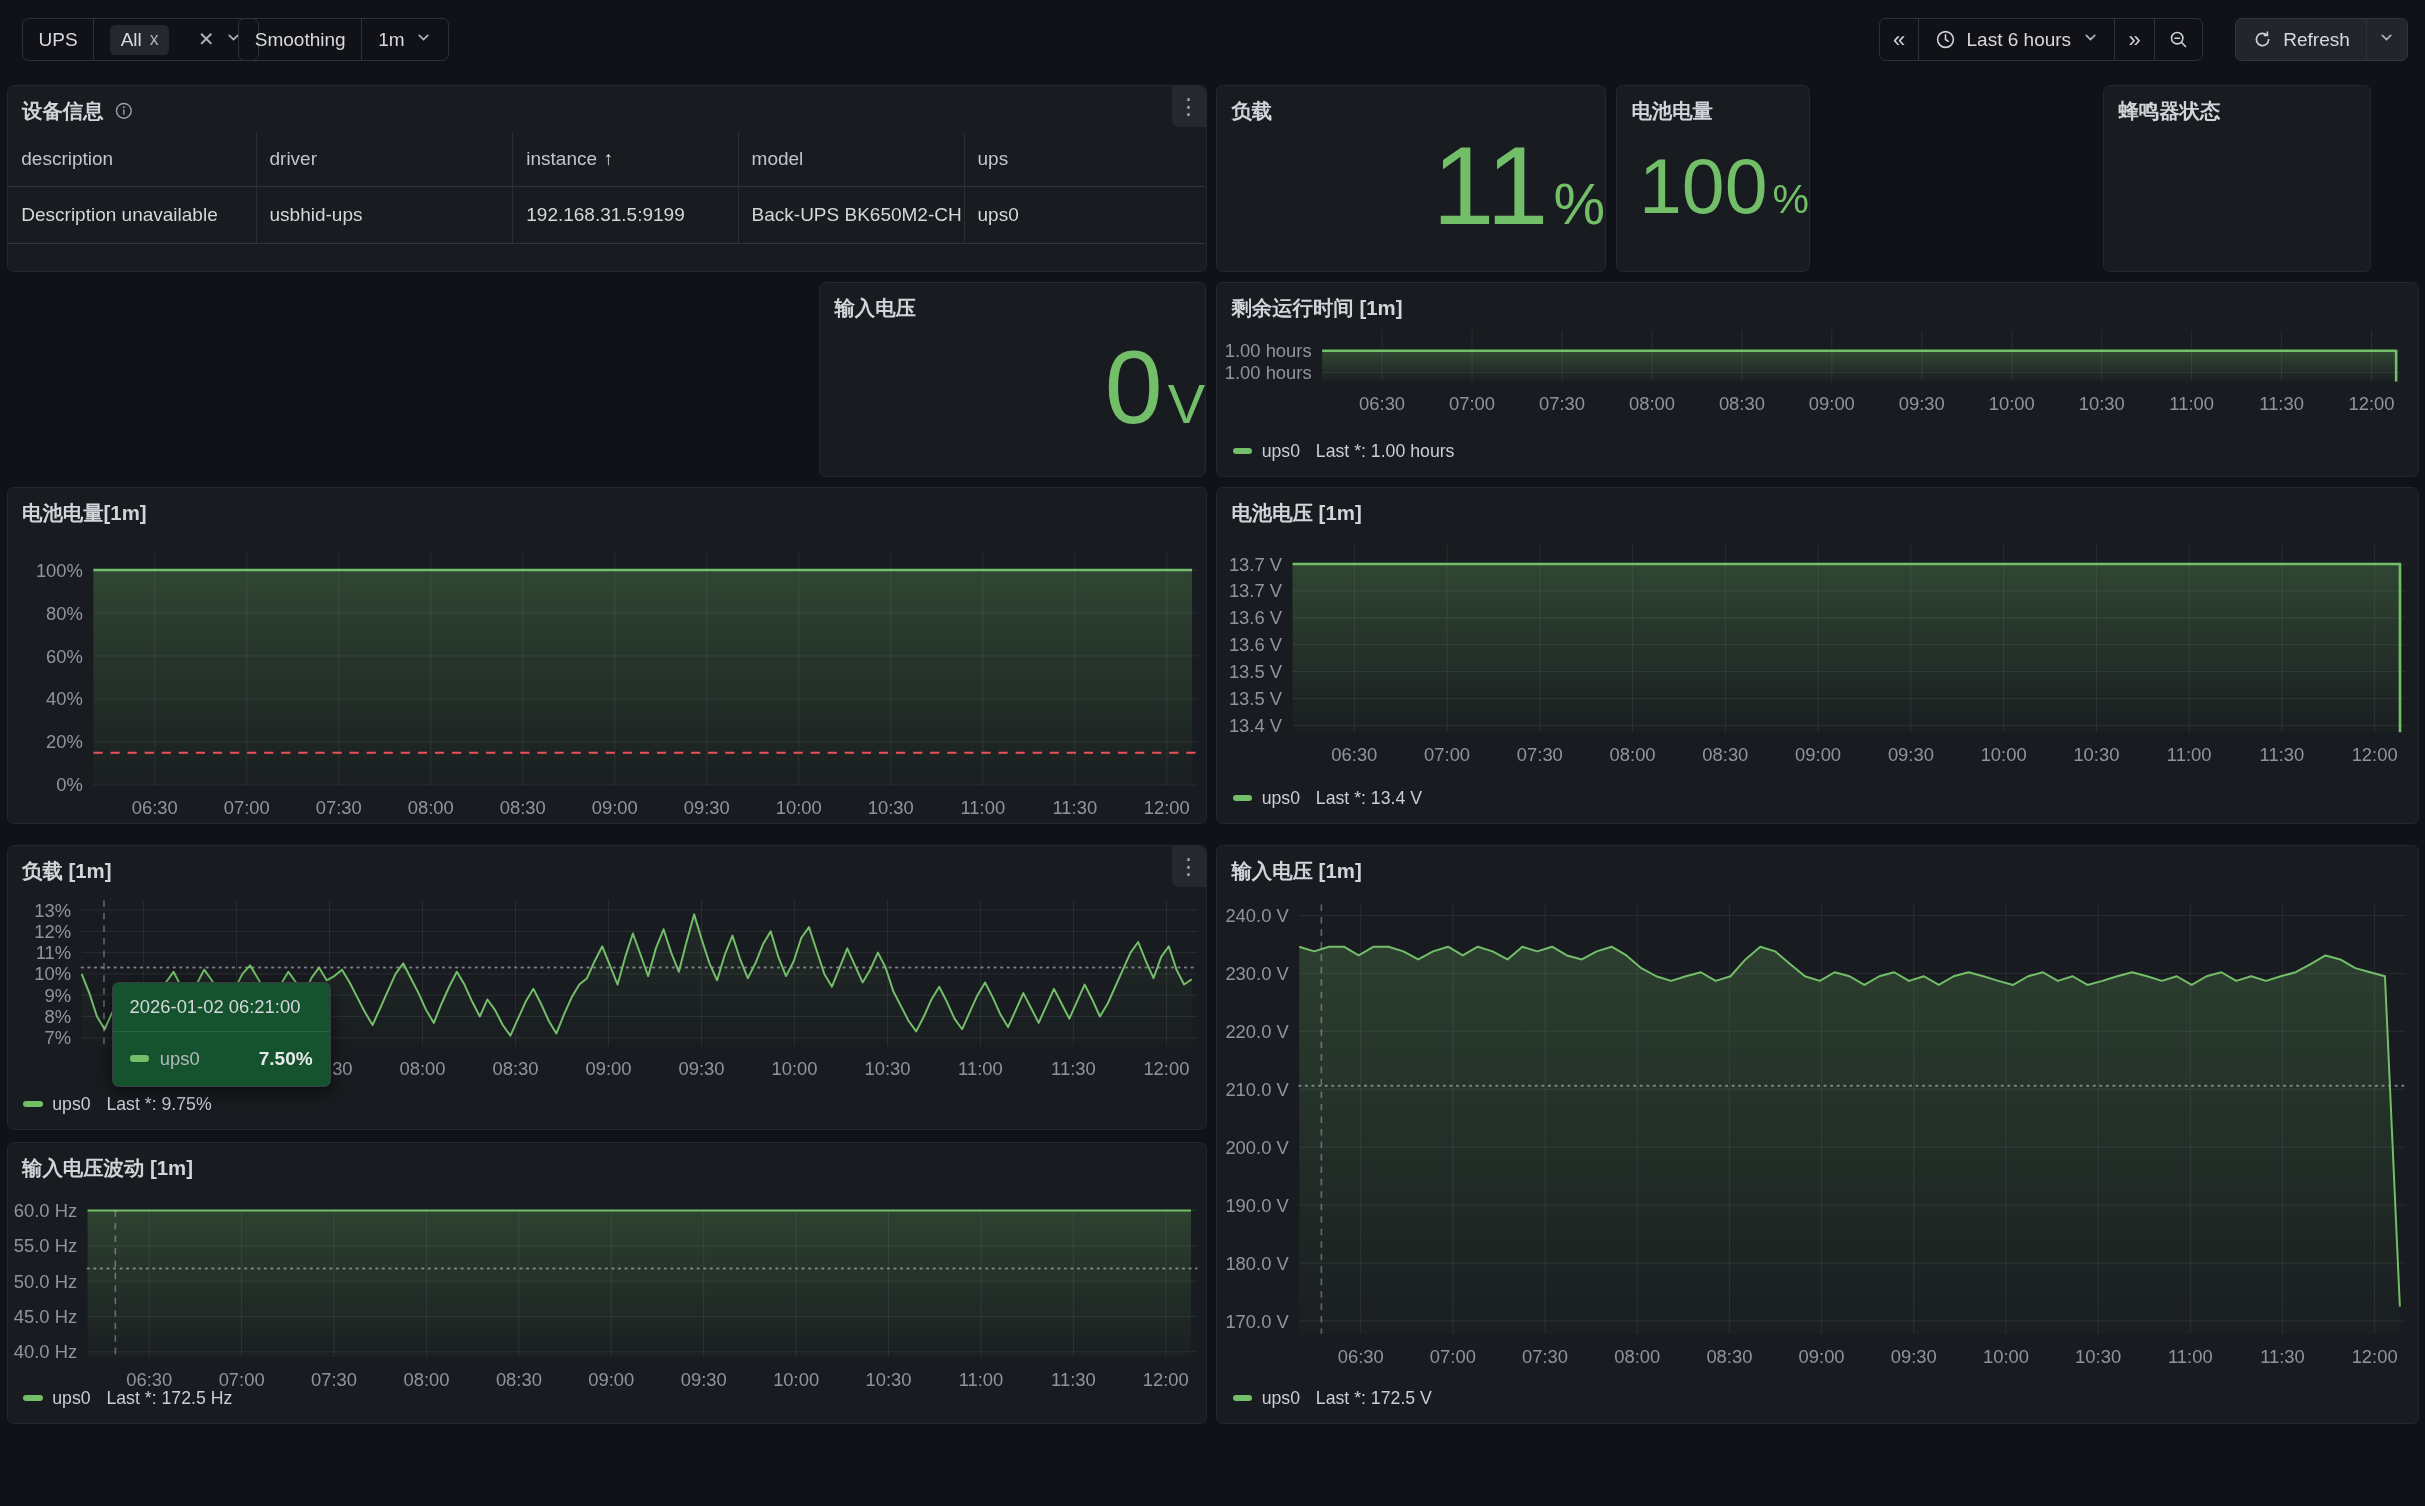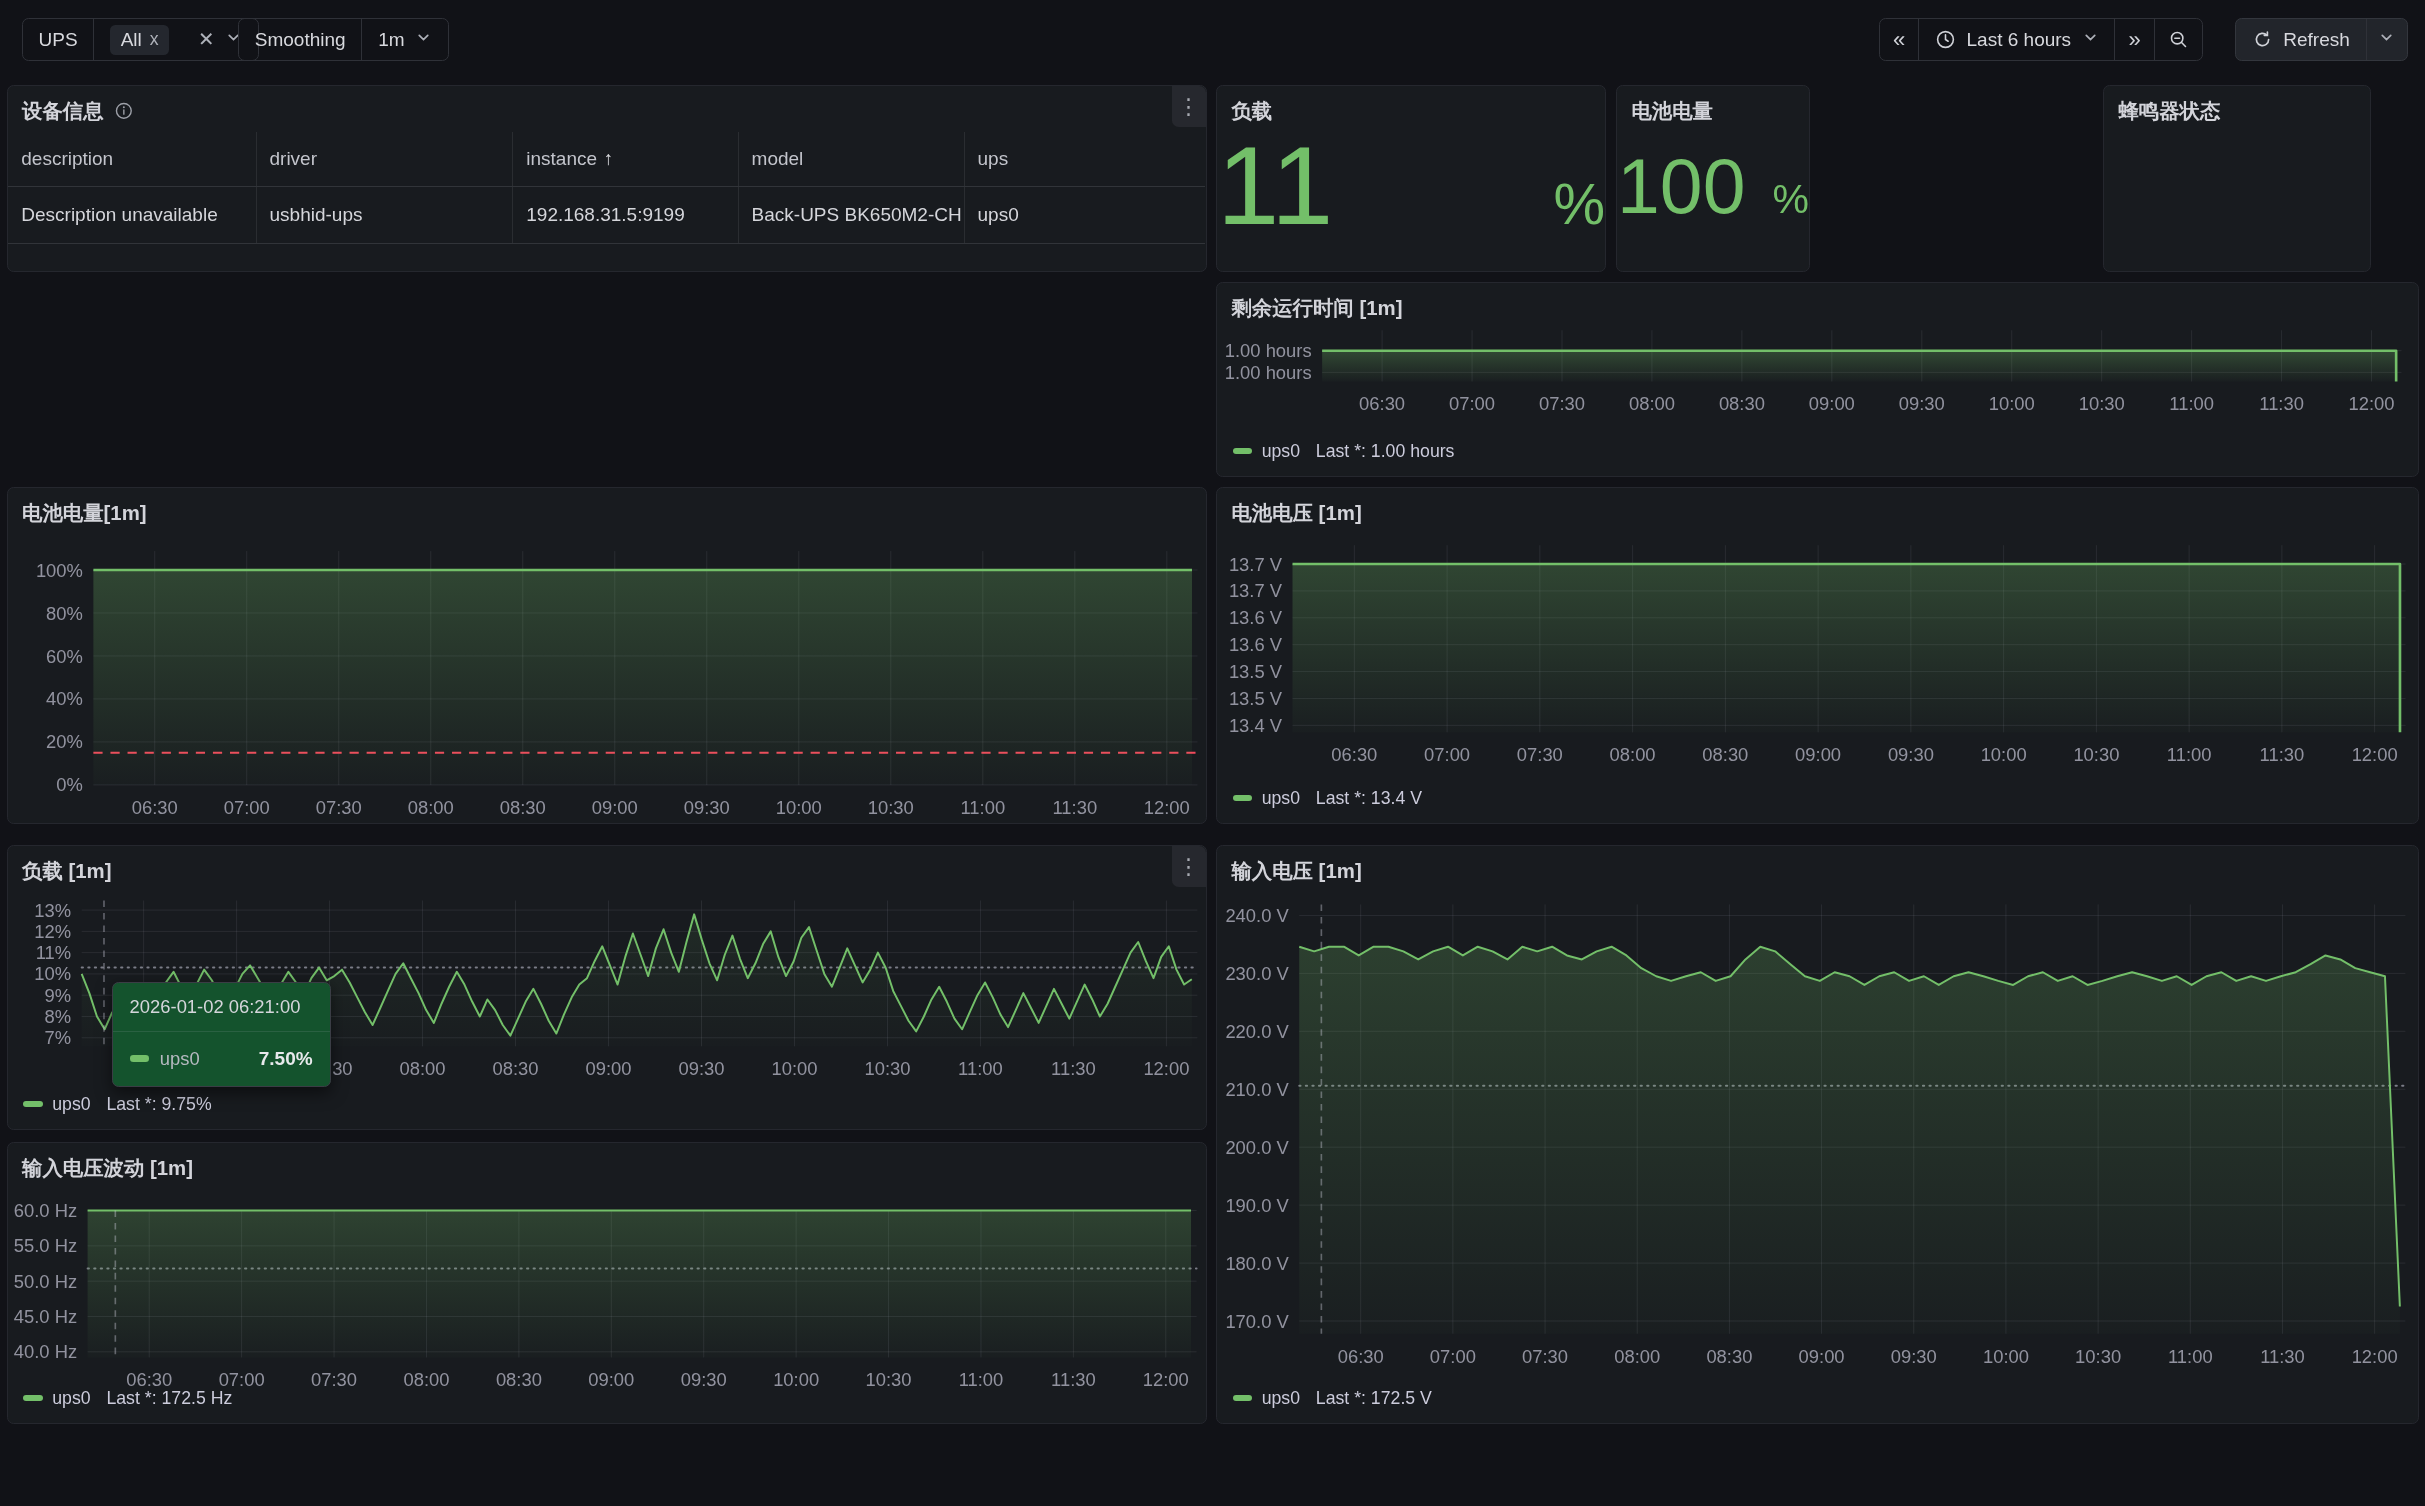--- a/index.html
+++ b/index.html
@@ -19,21 +19,21 @@
   .tb-ico svg{display:block;}
 
   
   .panel{position:absolute;background:#181b1f;border:0.7px solid #25272e;border-radius:6.6px;box-sizing:border-box;}
   .p-title{position:absolute;left:14.4px;top:10.5px;font-size:20.4px;font-weight:700;color:#d3d4da;display:flex;gap:10.5px;align-items:center;white-space:nowrap;}
   .kebab{position:absolute;top:0;right:0;width:34px;height:41px;background:#26282e;border-radius:0 6.6px 0 6.6px;
          display:flex;align-items:center;justify-content:center;color:#a7aab2;font-size:22px;line-height:1;}
 
   
   .stat-val{position:absolute;left:0;right:0;top:54%;transform:translateY(-50%);
-            display:flex;align-items:baseline;justify-content:space-between;gap:26px;color:#73BF69;font-weight:500;white-space:nowrap;}
+            display:flex;align-items:baseline;justify-content:flex-end;gap:5px;color:#73BF69;font-weight:500;white-space:nowrap;}
   .stat-num{line-height:1;}
   .stat-unit{line-height:1;}
 
   
   .tbl{position:absolute;left:0.7px;right:0.7px;top:46px;}
   .tbl-grid{display:grid;grid-template-columns:379fr 392fr 344fr 345fr 367fr;}
   .tbl-cell{padding:11.8px 5.3px 11.8px 13px;font-size:19px;color:#c9cad1;border-right:0.7px solid rgba(204,204,220,0.10);
             white-space:nowrap;overflow:hidden;}
   .tbl-cell:last-child{border-right:none;}
   .tbl-head .tbl-cell{color:#c3c5cc;padding-top:15.8px;padding-bottom:15.8px;}
@@ -193,20 +193,27 @@
         <span class="stat-unit" style="font-size:41px;">%</span>
       </div>
   </div>
 
 
   <div class="panel" style="left:2103px;top:85px;width:268px;height:187px;">
     <div class="p-title">蜂鸣器状态</div>
   </div>
 
 
+  <div class="panel" style="left:819px;top:282px;width:387px;height:195px;">
+    <div class="p-title">输入电压</div>
+    <div class="stat-val">
+        <span class="stat-num" style="font-size:104px;">0</span>
+        <span class="stat-unit" style="font-size:56px;">V</span>
+      </div>
+  </div>
 
   <div class="panel" style="left:1216px;top:282px;width:1203px;height:195px;">
     <div class="p-title">剩余运行时间 [1m]</div>
     <svg class="chart" width="1203" height="195" viewBox="0 0 1832 297">
         <line x1="160" y1="103.06779661016861" x2="1804" y2="103.06779661016861" stroke="rgba(204,204,220,0.10)" stroke-width="1.5"></line>
         <text x="144" y="113.06779661016861" fill="rgba(204,204,220,0.68)" font-size="28" text-anchor="end" font-family="Liberation Sans, sans-serif">1.00 hours</text>
         <line x1="160" y1="136.11864406779324" x2="1804" y2="136.11864406779324" stroke="rgba(204,204,220,0.10)" stroke-width="1.5"></line>
         <text x="144" y="146.11864406779324" fill="rgba(204,204,220,0.68)" font-size="28" text-anchor="end" font-family="Liberation Sans, sans-serif">1.00 hours</text>
         <line x1="251.33333333333331" y1="72" x2="251.33333333333331" y2="150" stroke="rgba(204,204,220,0.10)" stroke-width="1.5"></line>
         <text x="251.33333333333331" y="194" fill="rgba(204,204,220,0.68)" font-size="28" text-anchor="middle" font-family="Liberation Sans, sans-serif">06:30</text>

